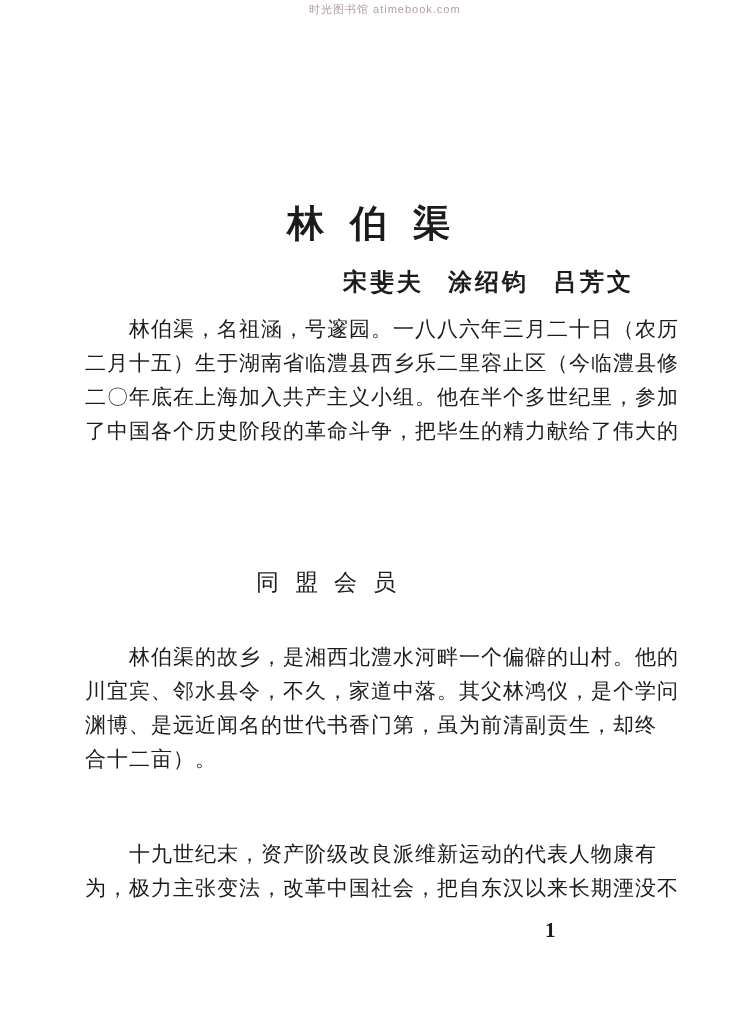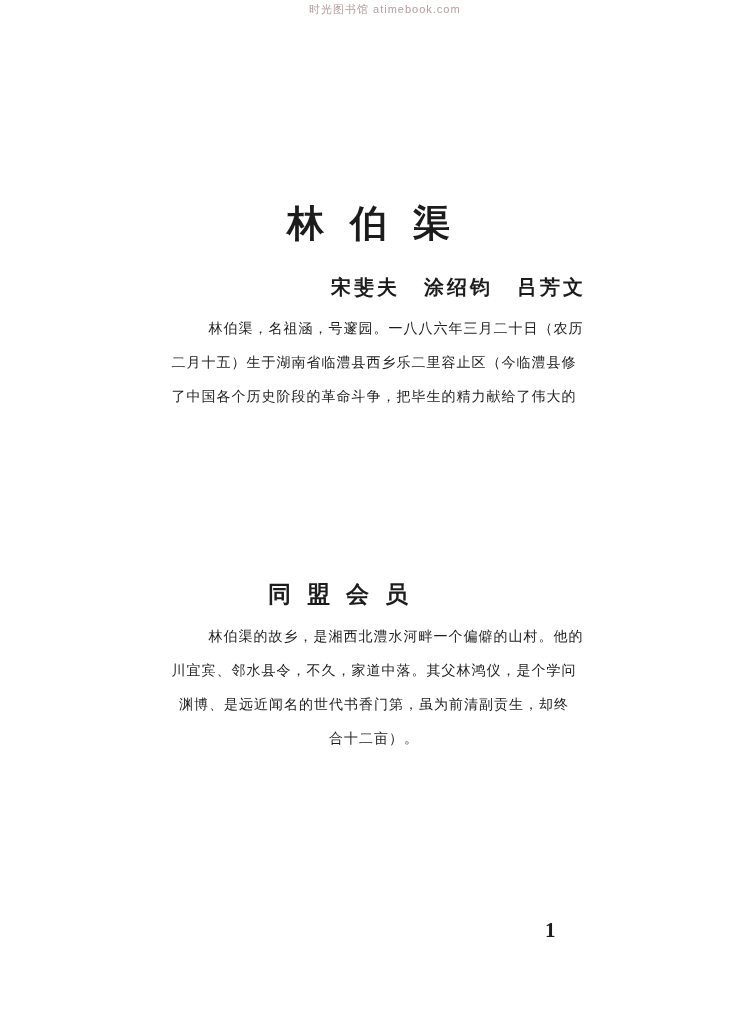--- a/index.html
+++ b/index.html
@@ -32,58 +32,57 @@
     top: 189px;
     margin: 13px;
     font-size: 37px;
     line-height: 44px;
     font-weight: bold;
     letter-spacing: 26px;
     white-space: nowrap;
   }
   .authors {
     position: absolute;
-    left: 331px;
+    left: 343px;
     top: 266px;
     display: flex;
     gap: 24px;
-    font-size: 20px;
+    font-size: 24px;
     font-weight: bold;
     white-space: nowrap;
-    margin-top: 8px;
   }
   .author {
     letter-spacing: 3px;
   }
   .body-para {
     position: absolute;
     left: 85px;
     width: 578px;
-    font-size: 14px;
+    font-size: 21px;
     line-height: 34px;
     letter-spacing: 1px;
-    text-align: center;
+    text-align: left;
   }
   .body-para > div {
     white-space: nowrap;
   }
   .body-para > div:first-child {
     text-indent: 44px;
   }
   .para1 { top: 312px; }
-  .para2 { top: 620px; }
+  .para2 { top: 640px; }
   .para3 { top: 837px; }
   .section-heading {
     position: absolute;
     left: 256px;
     top: 566px;
-    margin: 12px;
+    margin: 0;
     font-size: 23px;
     line-height: 34px;
-    font-weight: bold;
+    font-weight: normal;
     letter-spacing: 16px;
     white-space: nowrap;
   }
   .page-number {
     position: absolute;
     left: 545px;
     top: 918px;
     font-size: 21px;
     font-weight: bold;
   }
@@ -99,28 +98,33 @@
 
   <div class="authors">
     <span class="author">宋斐夫</span>
     <span class="author">涂绍钧</span>
     <span class="author">吕芳文</span>
   </div>
 
   <div class="body-para para1">
     <div>林伯渠，名祖涵，号邃园。一八八六年三月二十日（农历</div>
     <div>二月十五）生于湖南省临澧县西乡乐二里容止区（今临澧县修</div>
+    <div>二〇年底在上海加入共产主义小组。他在半个多世纪里，参加</div>
     <div>了中国各个历史阶段的革命斗争，把毕生的精力献给了伟大的</div>
   </div>
 
   <h2 class="section-heading">同盟会员</h2>
 
   <div class="body-para para2">
     <div>林伯渠的故乡，是湘西北澧水河畔一个偏僻的山村。他的</div>
     <div>川宜宾、邻水县令，不久，家道中落。其父林鸿仪，是个学问</div>
     <div>渊博、是远近闻名的世代书香门第，虽为前清副贡生，却终</div>
     <div>合十二亩）。</div>
   </div>
 
+  <div class="body-para para3">
+    <div>十九世纪末，资产阶级改良派维新运动的代表人物康有</div>
+    <div>为，极力主张变法，改革中国社会，把自东汉以来长期湮没不</div>
+  </div>
 
   <span class="page-number">1</span>
 
 </div>
 
 </body></html>

